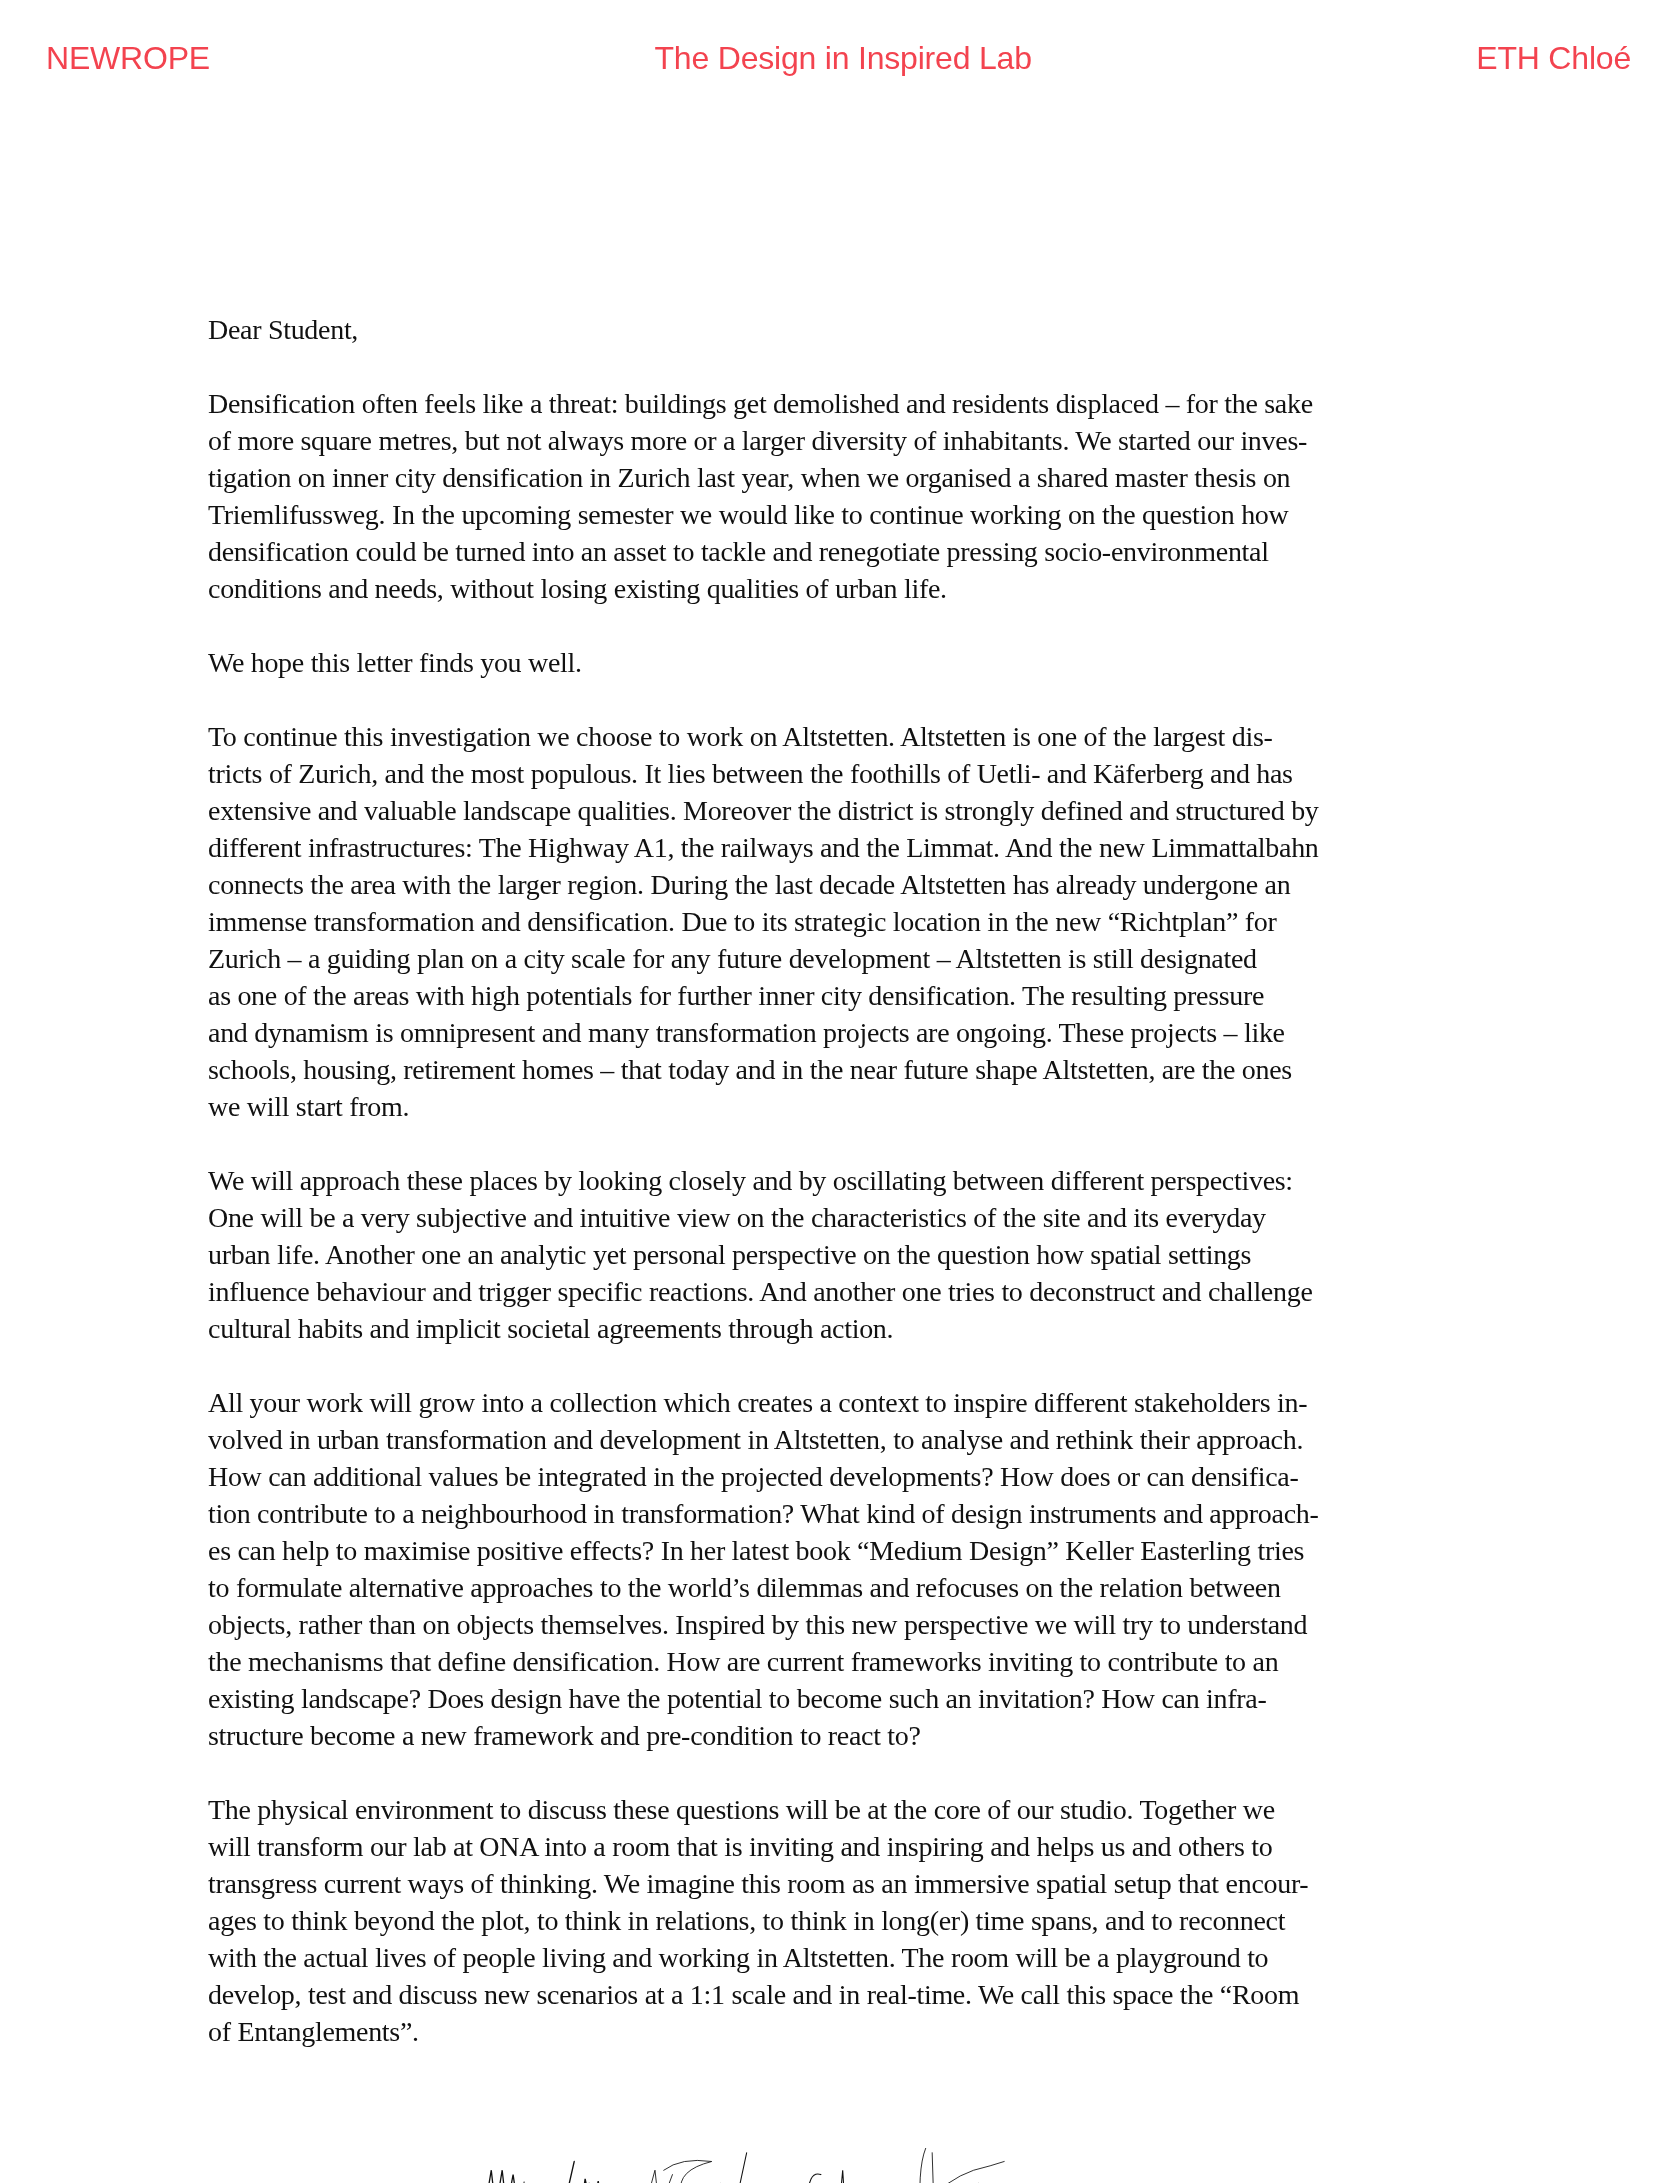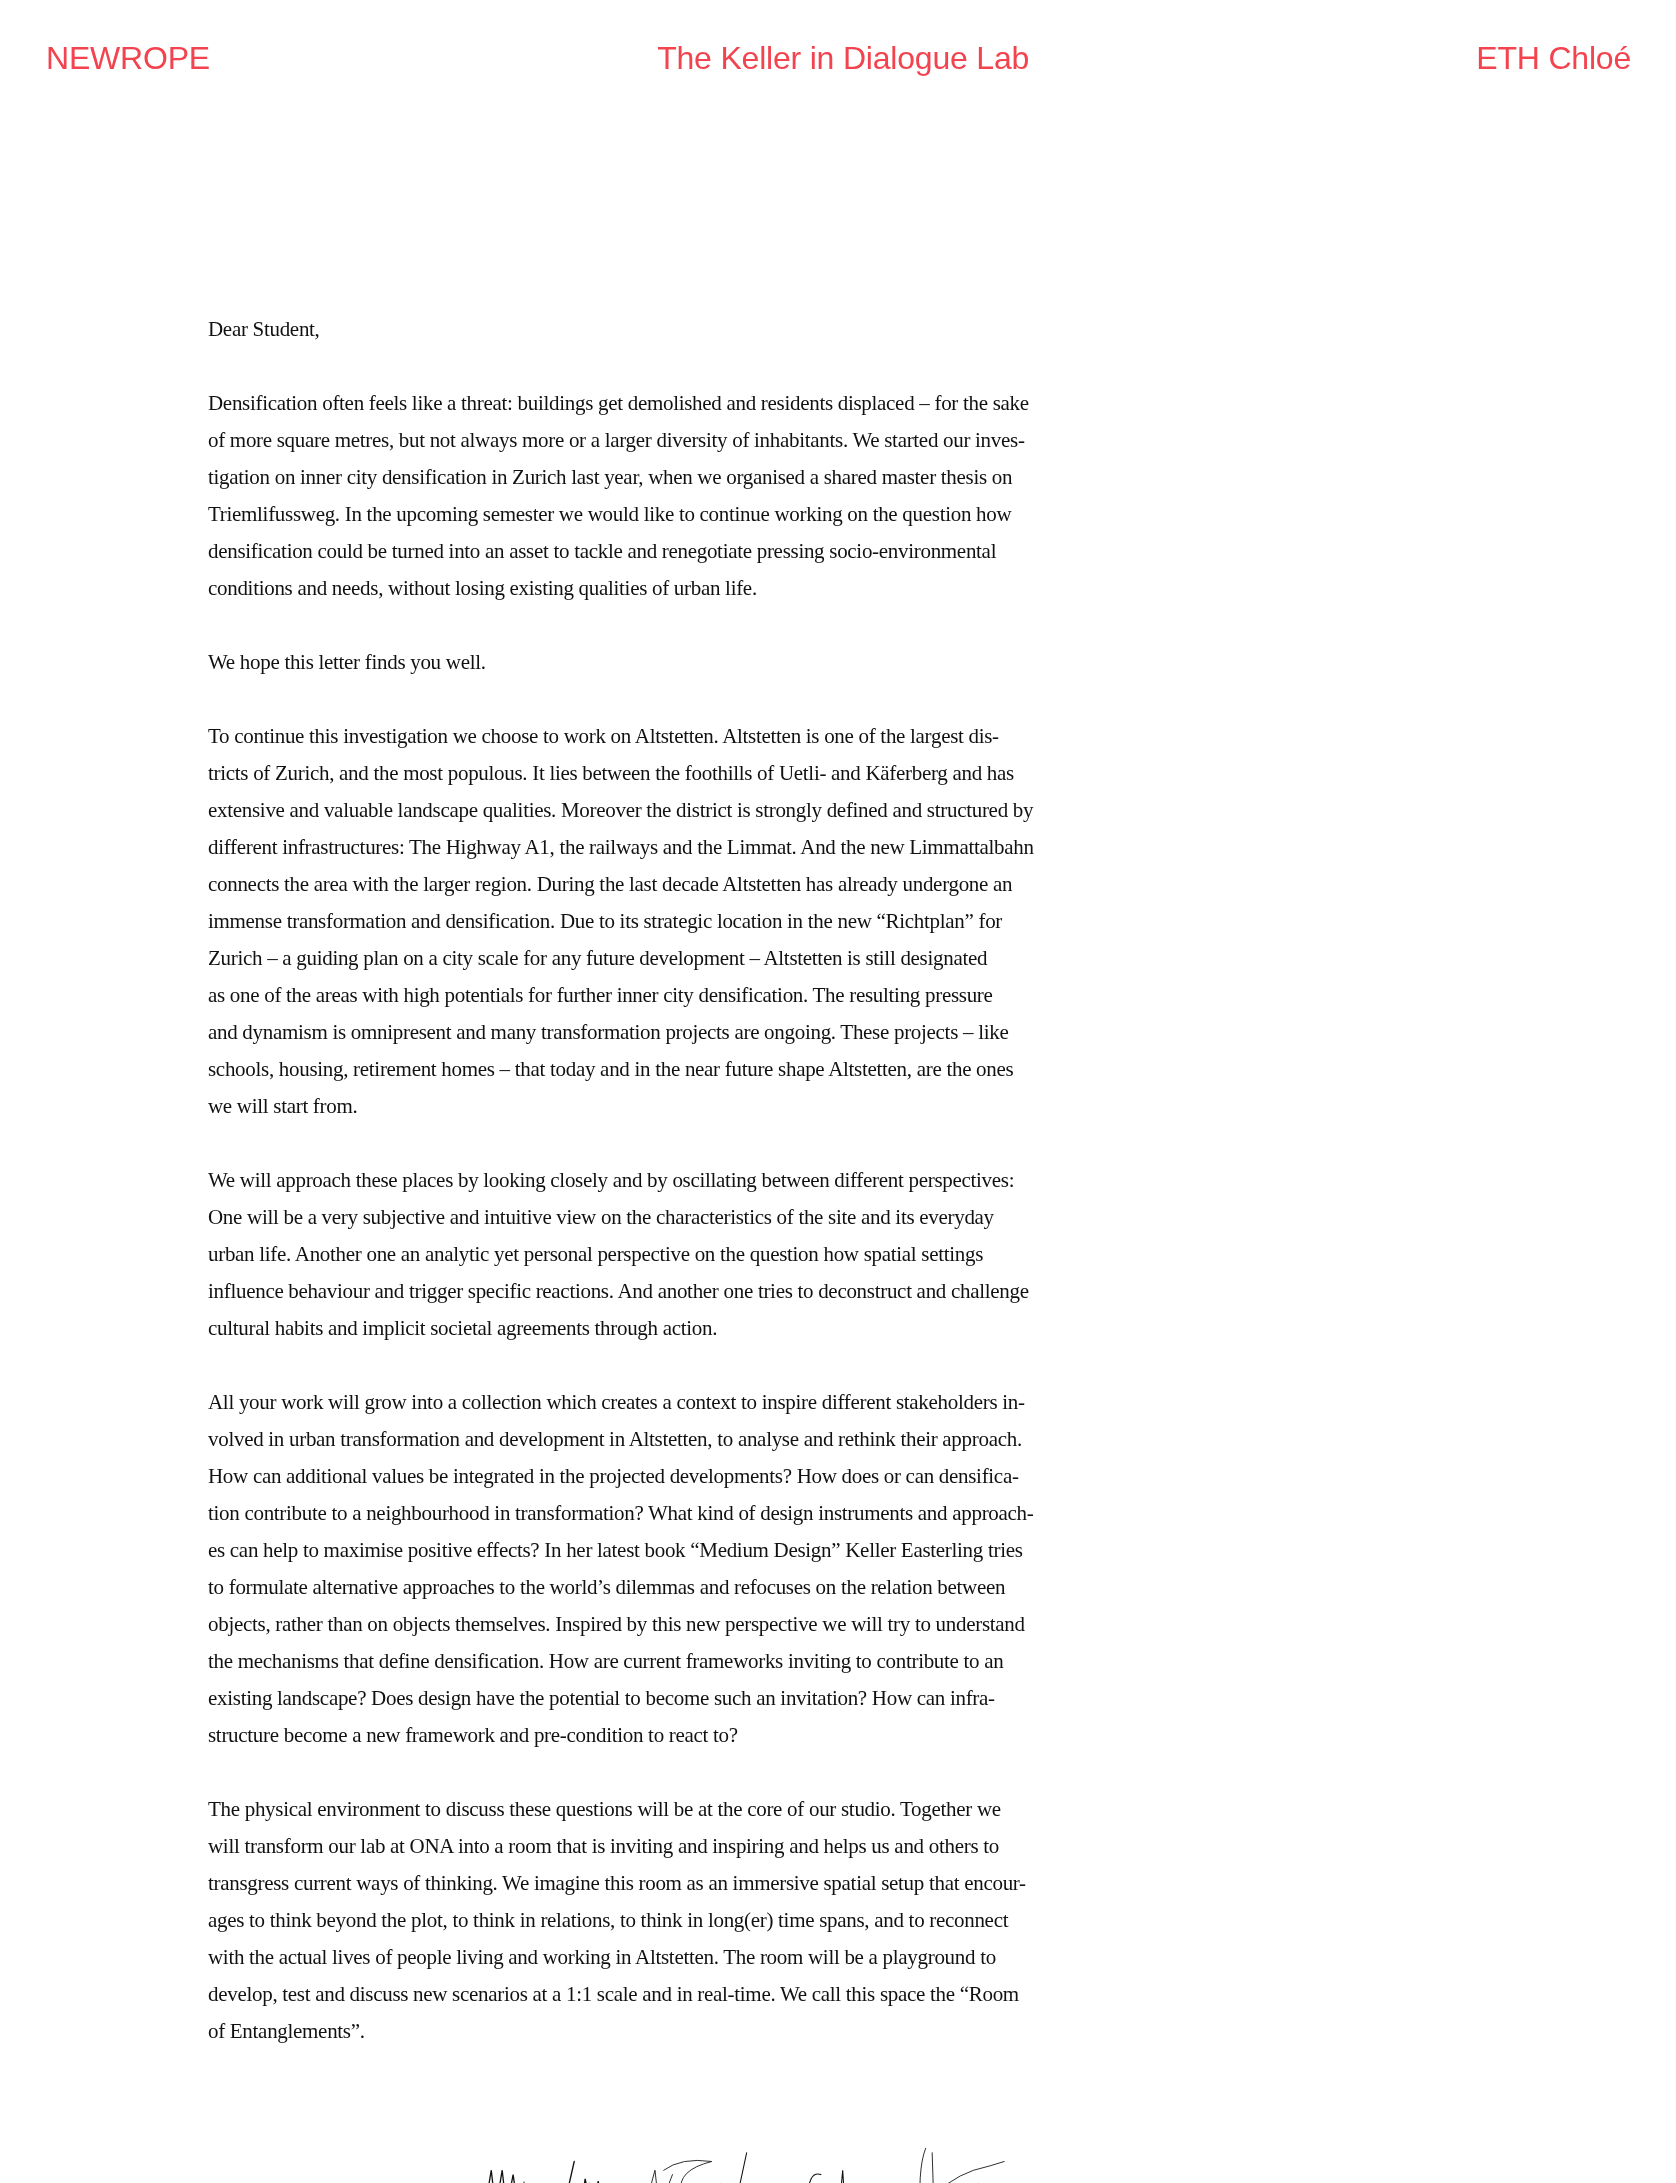--- a/index.html
+++ b/index.html
@@ -8,34 +8,34 @@
   .header, .footer {
     position: absolute; left: 46px; right: 46px;
     display: flex; justify-content: space-between; align-items: baseline;
     font-family: "Liberation Sans", sans-serif;
     font-size: 32px; letter-spacing: -0.2px; white-space: nowrap;
   }
   .header { top: 40px; }
   .letter {
     position: absolute; left: 208px; width: 1275px; top: 311px;
     font-family: "Liberation Serif", serif;
-    font-size: 21px; line-height: 37px; color: #111;
+    font-size: 28px; line-height: 37px; color: #111;
     letter-spacing: -0.3px;
   }
   .letter p { margin: 0 0 37px 0; white-space: pre-line; }
   .letter p.tight { margin-bottom: 0; }
   .signatures { position: absolute; left: 476px; top: 2144px; width: 908px; height: 83px; }
   .signatures svg { width: 100%; height: 100%; }
 </style>
 </head>
 <body>
 
 <div class="header red">
   <span>NEWROPE</span>
-  <span>The Keller in Dialogue Lab</span>
+  <span>The Design in Inspired Lab</span>
   <span>ETH Chloé</span>
 </div>
 
 <div class="letter">
   <p>Dear Student,</p>
   <p>Densification often feels like a threat: buildings get demolished and residents displaced – for the sake
 of more square metres, but not always more or a larger diversity of inhabitants. We started our inves-
 tigation on inner city densification in Zurich last year, when we organised a shared master thesis on
 Triemlifussweg. In the upcoming semester we would like to continue working on the question how
 densification could be turned into an asset to tackle and renegotiate pressing socio-environmental

